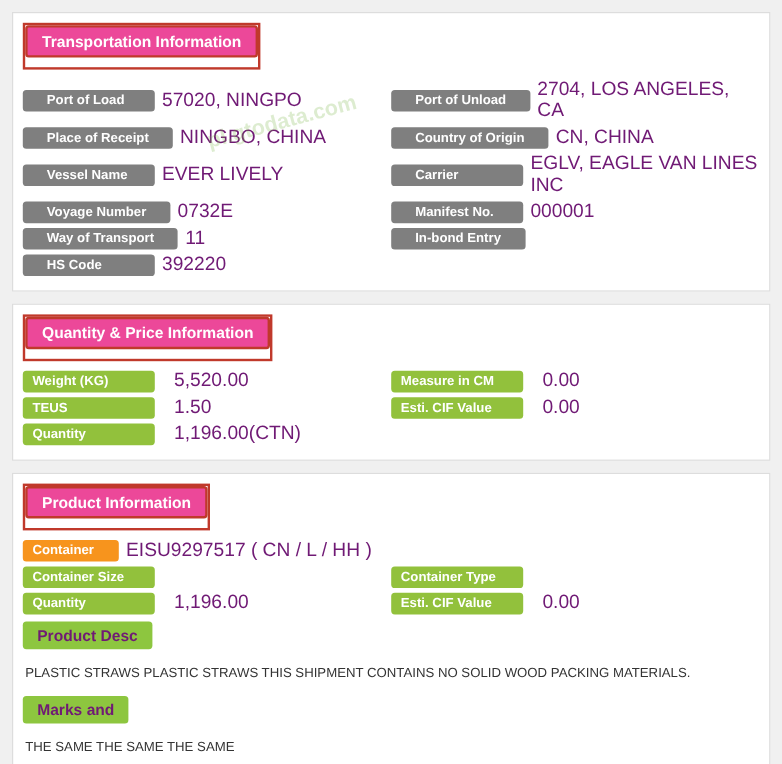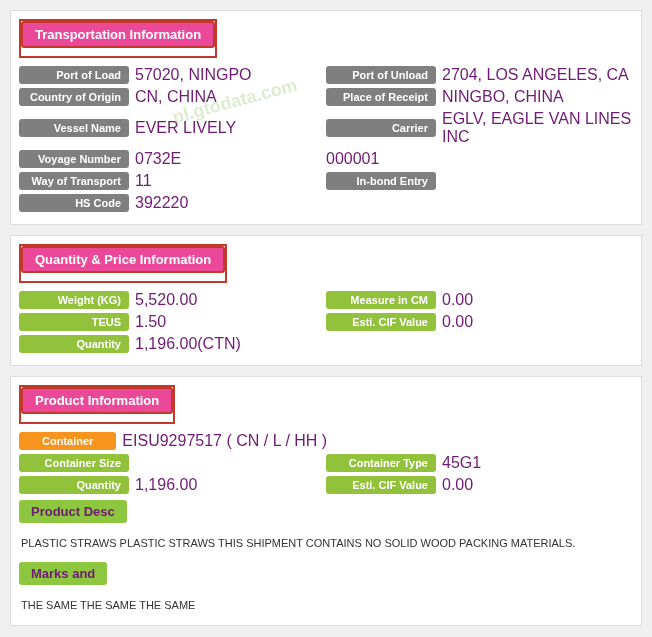--- a/index.html
+++ b/index.html
@@ -39,45 +39,45 @@
     .field-pair {
       display: flex;
       flex: 1;
       align-items: center;
     }
     .label {
       background: #7f7f7f;
       color: #fff;
       font-weight: bold;
       font-size: 11px;
-      padding: 3px 8px;
+      padding: 3px 20px;
       border-radius: 3px;
       min-width: 110px;
-      text-align: right;
+      text-align: left;
       margin-right: 6px;
       white-space: nowrap;
     }
     .label-green {
       background: #92c13c;
       color: #fff;
       font-weight: bold;
       font-size: 11px;
       padding: 3px 8px;
       border-radius: 3px;
       min-width: 110px;
-      text-align: right;
-      margin-right: 6px;
+      text-align: left;
+      margin-right: 16px;
       white-space: nowrap;
     }
     .label-orange {
       background: #f7941d;
       color: #fff;
       font-weight: bold;
       font-size: 11px;
-      padding: 3px 23px;
+      padding: 3px 8px;
       border-radius: 3px;
       min-width: 80px;
       text-align: left;
       margin-right: 6px;
       white-space: nowrap;
     }
     .value {
       color: #701a75;
       font-size: 16px;
       flex: 1;
@@ -113,27 +113,27 @@
     </div>
     <div class="field-pair">
       <span class="label">Port of Unload</span>
       <span class="value">2704, LOS ANGELES, CA</span>
     </div>
   </div>
 
   
   <div class="row">
     <div class="field-pair">
+      <span class="label">Place of Receipt</span>
+      <span class="value">NINGBO, CHINA</span>
+    </div>
+    <div class="field-pair">
       <span class="label">Country of Origin</span>
       <span class="value">CN, CHINA</span>
     </div>
-    <div class="field-pair">
-      <span class="label">Place of Receipt</span>
-      <span class="value">NINGBO, CHINA</span>
-    </div>
   </div>
 
   
   <div class="row">
     <div class="field-pair">
       <span class="label">Vessel Name</span>
       <span class="value">EVER LIVELY</span>
     </div>
     <div class="field-pair">
       <span class="label">Carrier</span>
@@ -141,20 +141,21 @@
     </div>
   </div>
 
   
   <div class="row">
     <div class="field-pair">
       <span class="label">Voyage Number</span>
       <span class="value">0732E</span>
     </div>
     <div class="field-pair">
+      <span class="label">Manifest No.</span>
       <span class="value">000001</span>
     </div>
   </div>
 
   
   <div class="row">
     <div class="field-pair">
       <span class="label">Way of Transport</span>
       <span class="value">11</span>
     </div>
@@ -231,21 +232,20 @@
     <span class="value">EISU9297517 ( CN / L / HH )</span>
   </div>
 
   
   <div class="row">
     <div class="field-pair">
       <span class="label-green">Container Size</span>
     </div>
     <div class="field-pair">
       <span class="label-green">Container Type</span>
-      <span class="value">45G1</span>
     </div>
   </div>
 
   
   <div class="row">
     <div class="field-pair">
       <span class="label-green">Quantity</span>
       <span class="value">1,196.00</span>
     </div>
     <div class="field-pair">

